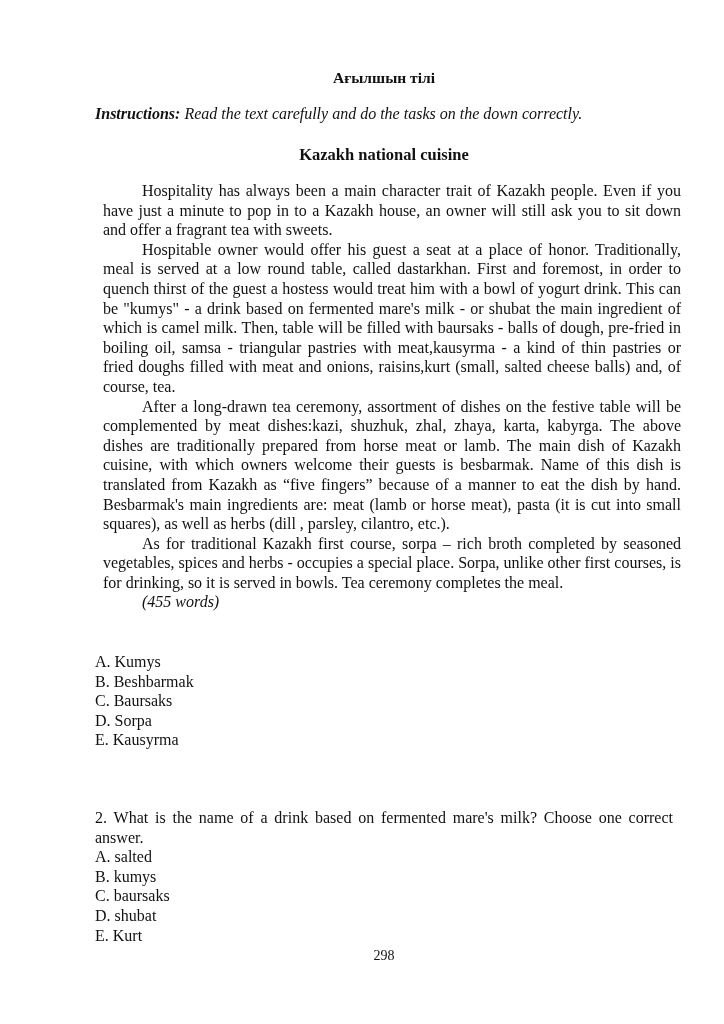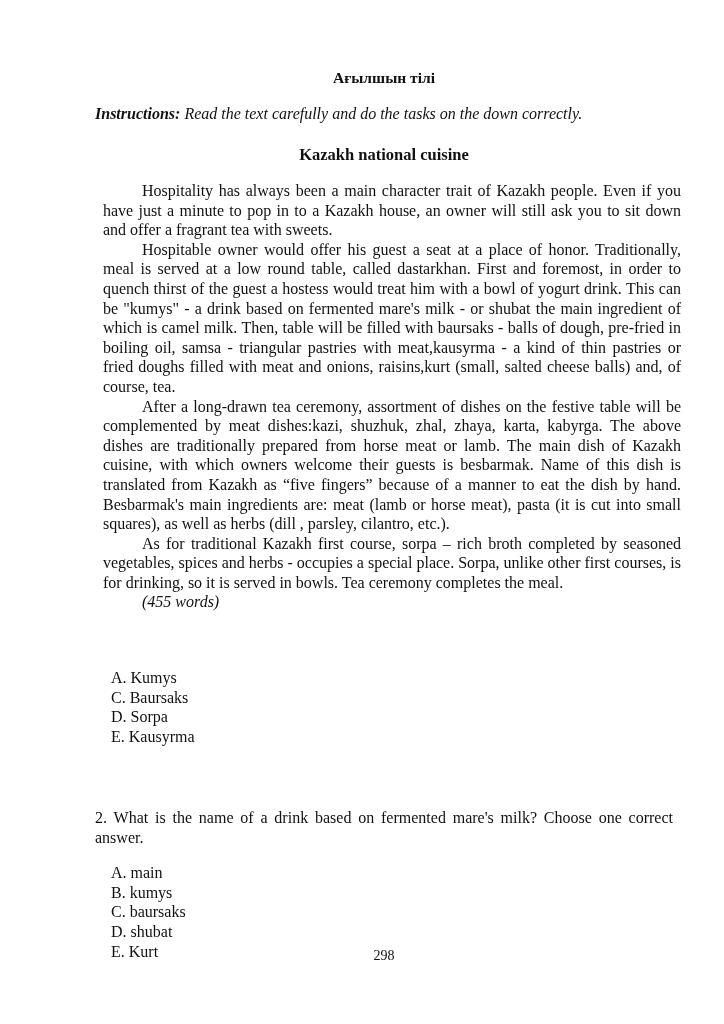--- a/index.html
+++ b/index.html
@@ -34,21 +34,21 @@
   .word-count {
     text-align: right; font-style: italic; margin: 0;
   }
   .question {
     position: absolute; left: 0; width: 100%;
   }
   .q1 { top: 652px; }
   .q2 { top: 808px; }
   .question p { margin: 0; text-align: justify; }
   .question .num-bold { font-weight: bold; }
-  .options { list-style: none; margin: 16px; padding: 0; }
+  .options { list-style: none; margin: 0; padding: 0; }
   .options li { margin: 0; padding: 0; }
   .page-number {
     position: absolute; top: 946px; left: 0; width: 100%;
     text-align: center; font-size: 14px;
   }
 </style>
 </head>
 <body>
 
 <div class="page">
@@ -63,30 +63,31 @@
     <p>Hospitality has always been a main character trait of Kazakh people. Even if you have just a minute to pop in to a Kazakh house, an owner will still ask you to sit down and offer a fragrant tea with sweets.</p>
     <p>Hospitable owner would offer his guest a seat at a place of honor. Traditionally, meal is served at a low round table, called dastarkhan. First and foremost, in order to quench thirst of the guest a hostess would treat him with a bowl of yogurt drink. This can be "kumys" - a drink based on fermented mare's milk - or shubat the main ingredient of which is camel milk. Then, table will be filled with baursaks - balls of dough, pre-fried in boiling oil, samsa - triangular pastries with meat,kausyrma - a kind of thin pastries or fried doughs filled with meat and onions, raisins,kurt (small, salted cheese balls) and, of course, tea.</p>
     <p>After a long-drawn tea ceremony, assortment of dishes on the festive table will be complemented by meat dishes:kazi, shuzhuk, zhal, zhaya, karta, kabyrga. The above dishes are traditionally prepared from horse meat or lamb. The main dish of Kazakh cuisine, with which owners welcome their guests is besbarmak. Name of this dish is translated from Kazakh as “five fingers” because of a manner to eat the dish by hand. Besbarmak's main ingredients are: meat (lamb or horse meat), pasta (it is cut into small squares), as well as herbs (dill , parsley, cilantro, etc.).</p>
     <p>As for traditional Kazakh first course, sorpa – rich broth completed by seasoned vegetables, spices and herbs - occupies a special place. Sorpa, unlike other first courses, is for drinking, so it is served in bowls. Tea ceremony completes the meal.</p>
     <p class="word-count">(455 words)</p>
   </div>
 
   <div class="question q1">
     <ul class="options">
       <li>A. Kumys</li>
+      <li>B. Beshbarmak</li>
       <li>C. Baursaks</li>
       <li>D. Sorpa</li>
       <li>E. Kausyrma</li>
     </ul>
   </div>
 
   <div class="question q2">
     <p><span>2.</span><span> What is the name of a drink based on fermented mare's milk? Choose one correct answer.</span></p>
     <ul class="options">
-      <li>A. main</li>
+      <li>A. salted</li>
       <li>B. kumys</li>
       <li>C. baursaks</li>
       <li>D. shubat</li>
       <li>E. Kurt</li>
     </ul>
   </div>
 
   <div class="page-number">298</div>
 </div>
 

